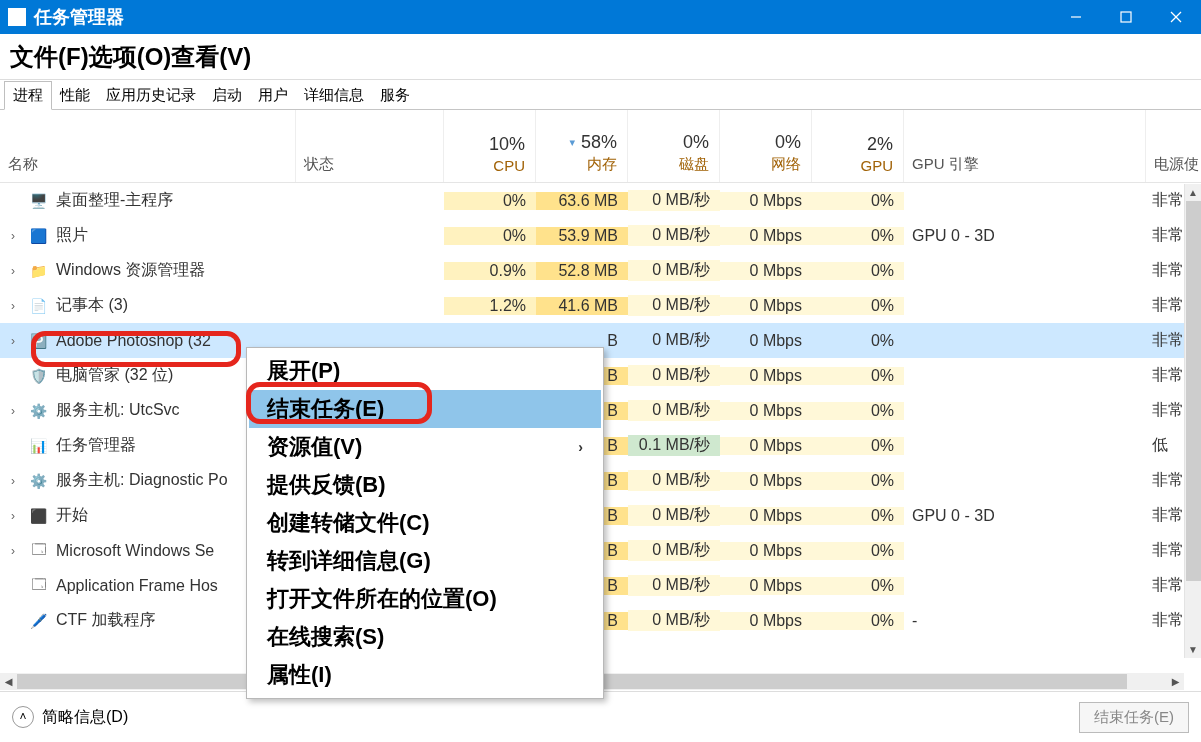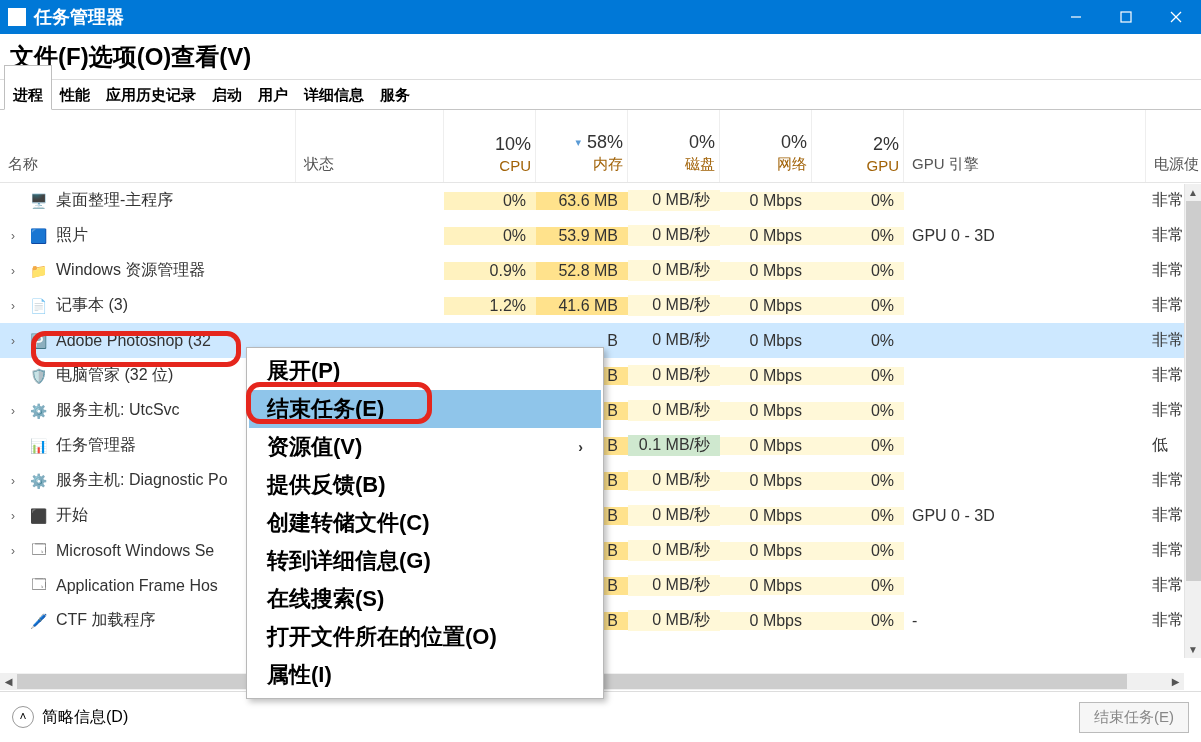--- a/index.html
+++ b/index.html
@@ -9,28 +9,28 @@
 .titlebar .app-icon { width: 18px; height: 18px; margin-right: 8px; background: #fff; display: inline-block; }
 .titlebar .title { font-size: 18px; font-weight: bold; flex: 1; }
 .window-controls { display: flex; height: 100%; }
 .window-controls div { width: 50px; height: 100%; display: flex; align-items: center; justify-content: center; font-size: 14px; }
 .window-controls svg { stroke: #fff; fill: none; stroke-width: 1.2; }
 
 .menubar { height: 46px; display: flex; align-items: center; padding-left: 10px; gap: 0; font-size: 24px; font-weight: bold; border-bottom: 1px solid #ddd; }
 .menubar span { cursor: default; }
 
 .tabs { display: flex; height: 30px; border-bottom: 1px solid #c5c5c5; font-size: 15px; align-items: flex-end; padding-left: 4px; }
-.tabs .tab { padding: 20px 8px 4px 8px; cursor: default; font-weight: bold; }
+.tabs .tab { padding: 4px 8px 4px 8px; cursor: default; }
 .tabs .tab.active { border: 1px solid #bfbfbf; border-bottom: 1px solid #fff; background: #fff; position: relative; top: 1px; }
 
 .grid { width: 100%; }
 .head-row { display: flex; height: 73px; border-bottom: 1px solid #e5e5e5; font-size: 15px; color: #555; }
 .head-row .cname { width: 296px; border-right: 1px solid #eee; display: flex; align-items: flex-end; padding: 0 16px 8px 8px; }
 .head-row .cstatus { width: 148px; border-right: 1px solid #eee; display: flex; align-items: flex-end; padding: 0 12px 8px 8px; }
-.head-row .cnum { border-right: 1px solid #eee; display: flex; flex-direction: column; align-items: flex-end; justify-content: flex-end; padding: 0 4px 8px 0; }
+.head-row .cnum { border-right: 1px solid #eee; display: flex; flex-direction: column; align-items: flex-end; justify-content: flex-end; padding: 0 10px 8px 0; }
 .cnum.cpu { width: 92px; }
 .cnum.mem { width: 92px; }
 .cnum.disk { width: 92px; }
 .cnum.net { width: 92px; }
 .cnum.gpu { width: 92px; }
 .head-row .cgpue { width: 242px; border-right: 1px solid #eee; display: flex; align-items: flex-end; padding: 0 0 8px 8px; }
 .head-row .cpower { width: 55px; display: flex; align-items: flex-end; padding: 0 0 8px 8px; }
 .head-row .pct { font-size: 18px; color: #333; }
 .head-row .lbl { font-size: 15px; color: #a16207; margin-top: 2px; }
 .sort-ind { font-size: 11px; color: #5a9bd5; margin-right: 6px; }
@@ -391,25 +391,25 @@
     </div>
     <div class="mi">
       <span>创建转储文件(C)</span>
       <span class="sub"></span>
     </div>
     <div class="mi">
       <span>转到详细信息(G)</span>
       <span class="sub"></span>
     </div>
     <div class="mi">
+      <span>打开文件所在的位置(O)</span>
+      <span class="sub"></span>
+    </div>
+    <div class="mi">
       <span>在线搜索(S)</span>
-      <span class="sub"></span>
-    </div>
-    <div class="mi">
-      <span>打开文件所在的位置(O)</span>
       <span class="sub"></span>
     </div>
     <div class="mi">
       <span>属性(I)</span>
       <span class="sub"></span>
     </div>
   </div>
 
 <div class="ring ring1"></div>
 <div class="ring ring2"></div>

